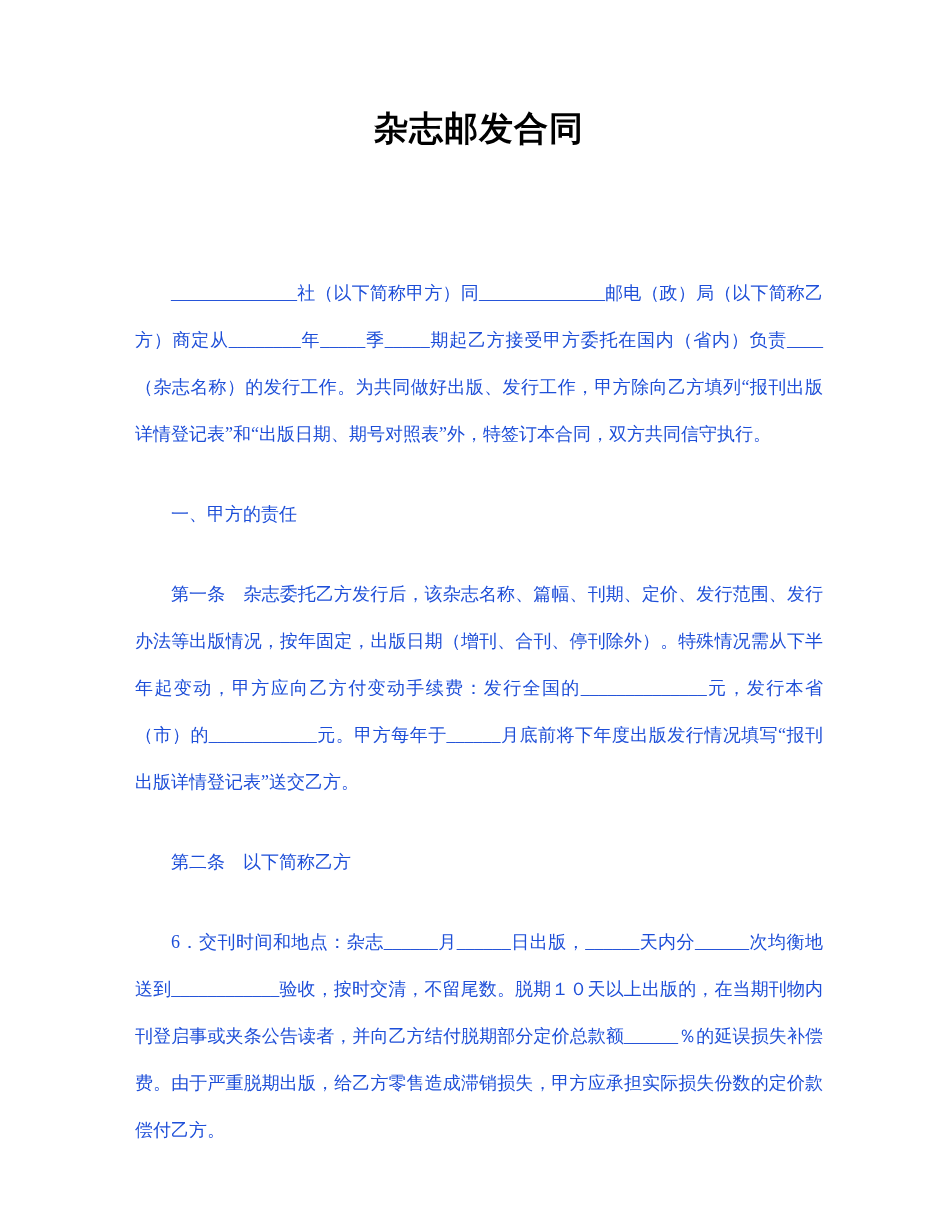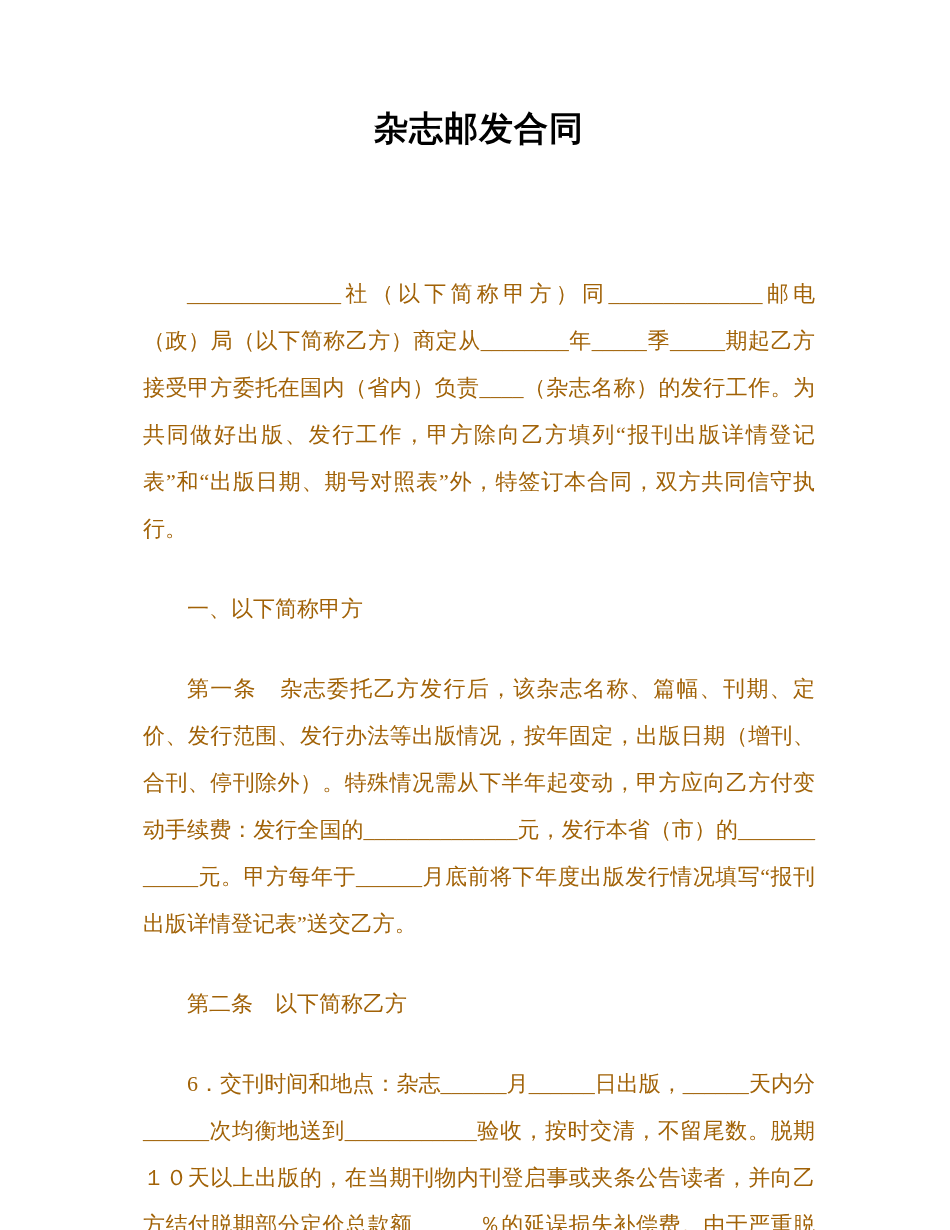--- a/index.html
+++ b/index.html
@@ -24,43 +24,43 @@
     margin: 0;
     text-align: center;
     font-family: "Liberation Sans", "DejaVu Sans", sans-serif;
     font-weight: bold;
     font-size: 34px;
     line-height: 48px;
     letter-spacing: 1px;
     color: #000000;
   }
   .block {
-    font-size: 22px;
+    font-size: 18px;
     line-height: 47px;
     text-align: justify;
     text-justify: inter-ideograph;
     text-indent: 2em;
-    margin: 8px;
+    margin: 0;
     word-break: break-all;
-    color: #a16207;
+    color: #1d4ed8;
   }
   .first-block { margin-top: 118px; }
   .gap-block { margin-top: 33px; }
 </style>
 </head>
 <body>
 
 <div class="page">
   <div class="content">
 
     <h1 class="doc-title">杂志邮发合同</h1>
 
     <p class="block first-block">______________社（以下简称甲方）同______________邮电（政）局（以下简称乙方）商定从________年_____季_____期起乙方接受甲方委托在国内（省内）负责____（杂志名称）的发行工作。为共同做好出版、发行工作，甲方除向乙方填列“报刊出版详情登记表”和“出版日期、期号对照表”外，特签订本合同，双方共同信守执行。</p>
 
-    <p class="block gap-block">一、以下简称甲方</p>
+    <p class="block gap-block">一、甲方的责任</p>
 
     <p class="block gap-block">第一条　杂志委托乙方发行后，该杂志名称、篇幅、刊期、定价、发行范围、发行办法等出版情况，按年固定，出版日期（增刊、合刊、停刊除外）。特殊情况需从下半年起变动，甲方应向乙方付变动手续费：发行全国的______________元，发行本省（市）的____________元。甲方每年于______月底前将下年度出版发行情况填写“报刊出版详情登记表”送交乙方。</p>
 
     <p class="block gap-block">第二条　以下简称乙方</p>
 
     <p class="block gap-block">6．交刊时间和地点：杂志______月______日出版，______天内分______次均衡地送到____________验收，按时交清，不留尾数。脱期１０天以上出版的，在当期刊物内刊登启事或夹条公告读者，并向乙方结付脱期部分定价总款额______％的延误损失补偿费。由于严重脱期出版，给乙方零售造成滞销损失，甲方应承担实际损失份数的定价款偿付乙方。</p>
 
   </div>
 </div>
 

